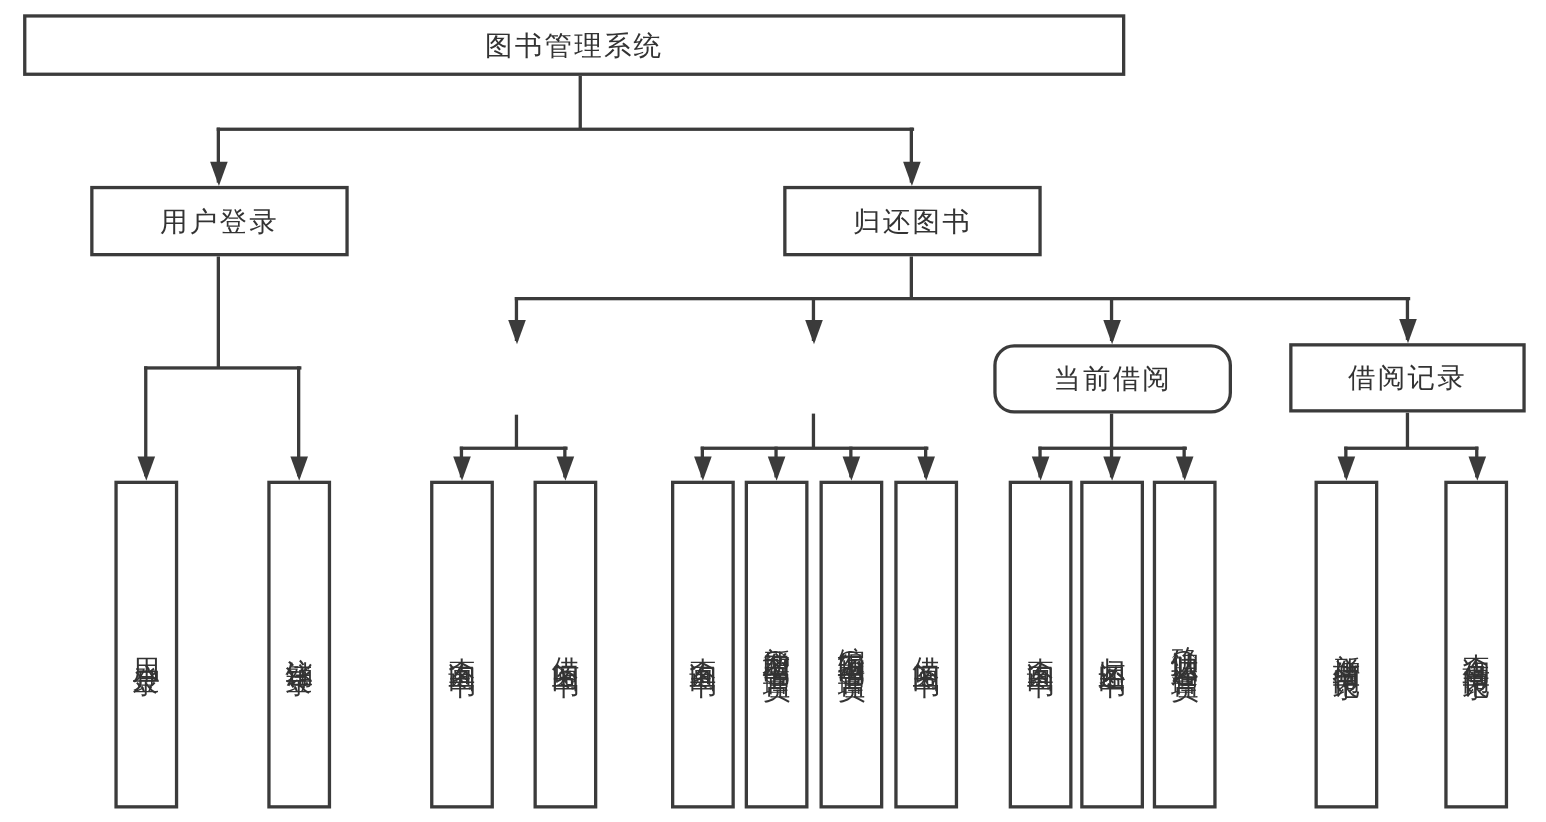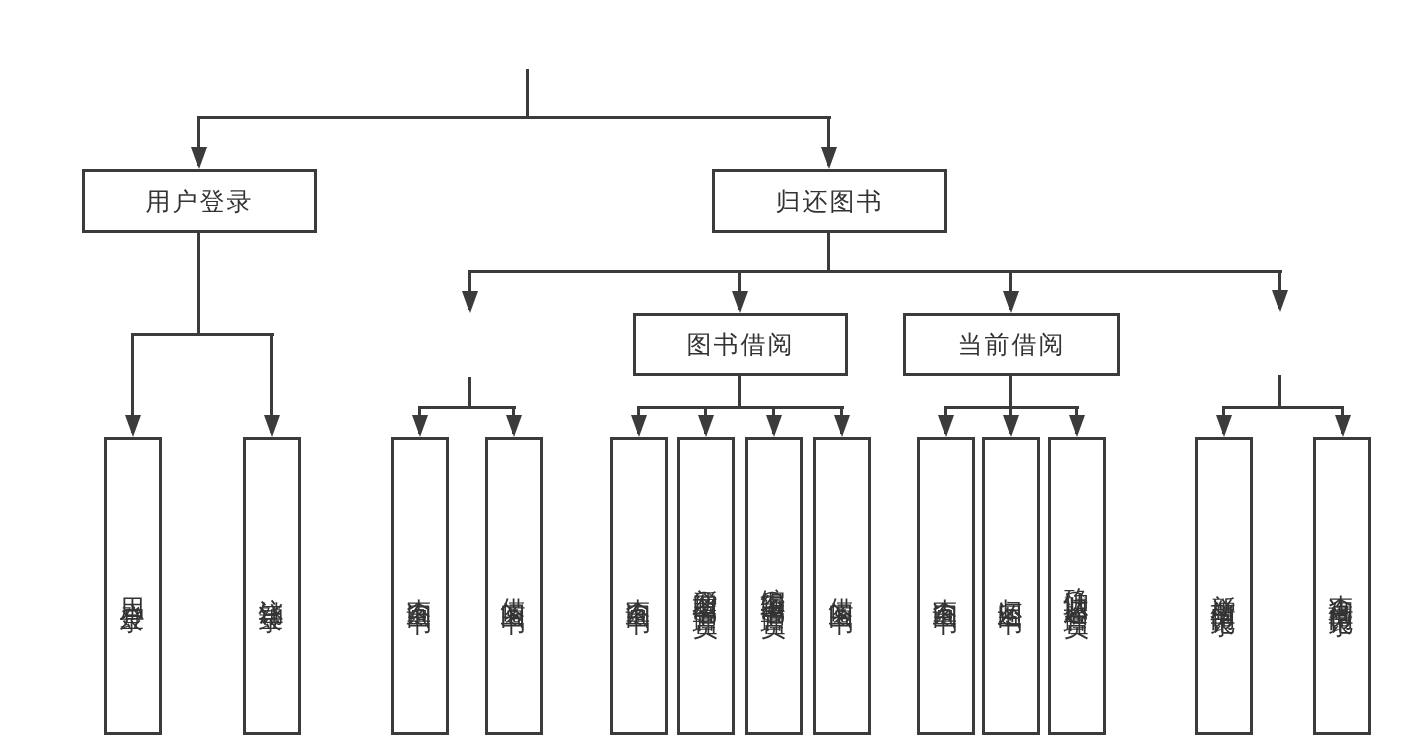--- a/index.html
+++ b/index.html
@@ -110,31 +110,34 @@
     <div class="arrow" style="left: 506px; top: 415px;"></div>
     <div class="arrow" style="left: 631px; top: 415px;"></div>
     <div class="arrow" style="left: 698px; top: 415px;"></div>
     <div class="arrow" style="left: 766px; top: 415px;"></div>
     <div class="arrow" style="left: 834px; top: 415px;"></div>
     <div class="arrow" style="left: 938px; top: 415px;"></div>
     <div class="arrow" style="left: 1003px; top: 415px;"></div>
     <div class="arrow" style="left: 1069px; top: 415px;"></div>
     <div class="arrow" style="left: 1216px; top: 415px;"></div>
     <div class="arrow" style="left: 1335px; top: 415px;"></div>
+    <div class="node" style="left: 21px; top: 13px; width: 1002px; height: 56px;">
+      <span class="node-label">图书管理系统</span>
+    </div>
     <div class="node" style="left: 82px; top: 169px; width: 235px; height: 64px;">
       <span class="node-label">用户登录</span>
     </div>
     <div class="node" style="left: 712px; top: 169px; width: 235px; height: 64px;">
       <span class="node-label">归还图书</span>
     </div>
-    <div class="node" style="left: 633px; top: 313px; width: 215px; height: 63px;">
-      <span class="node-label">图书借阅</span>
+    <div class="node" style="left: 903px; top: 313px; width: 217px; height: 63px; border-radius: 19px;">
+      <span class="node-label">当前借阅</span>
     </div>
-    <div class="node" style="left: 903px; top: 313px; width: 217px; height: 63px;">
-      <span class="node-label">当前借阅</span>
+    <div class="node" style="left: 1172px; top: 312px; width: 215px; height: 63px;">
+      <span class="node-label">借阅记录</span>
     </div>
     <div class="node vertical" style="left: 104px; top: 437px; width: 58px; height: 298px;">
       <span class="node-label">用户登录</span>
     </div>
     <div class="node vertical" style="left: 243px; top: 437px; width: 58px; height: 298px;">
       <span class="node-label">注销登录</span>
     </div>
     <div class="node vertical" style="left: 391px; top: 437px; width: 58px; height: 298px;">
       <span class="node-label">查询图书</span>
     </div>

